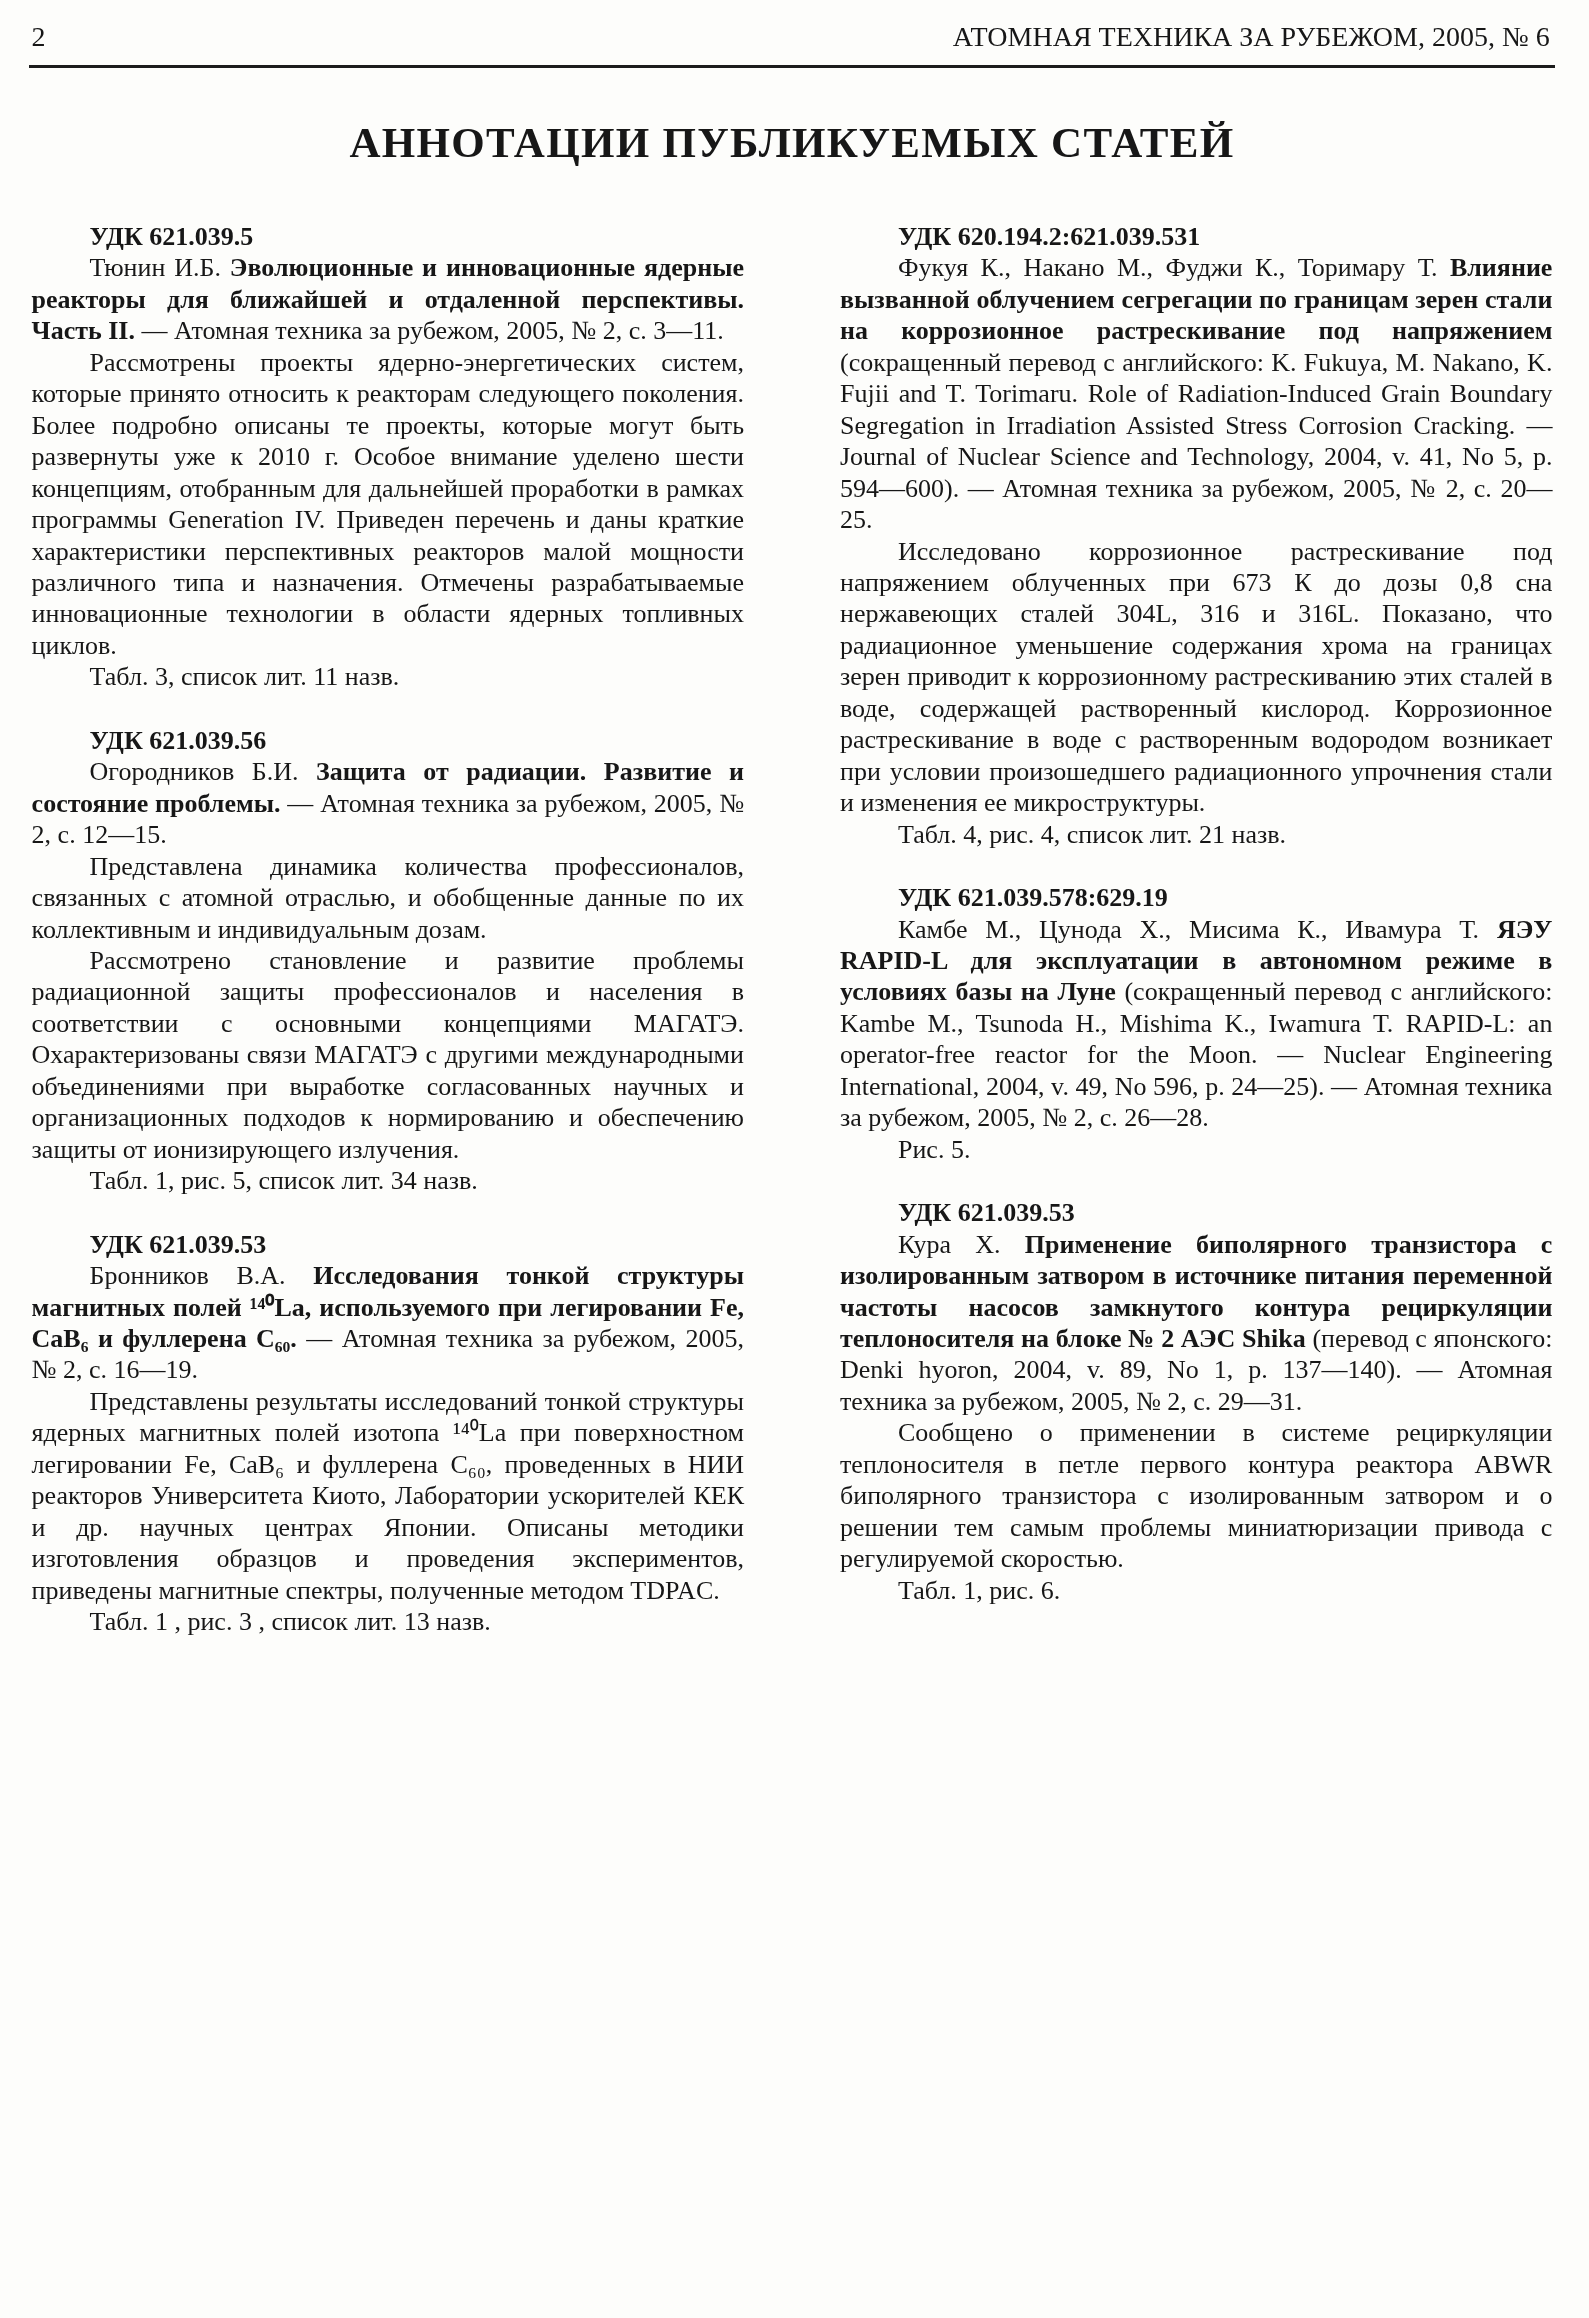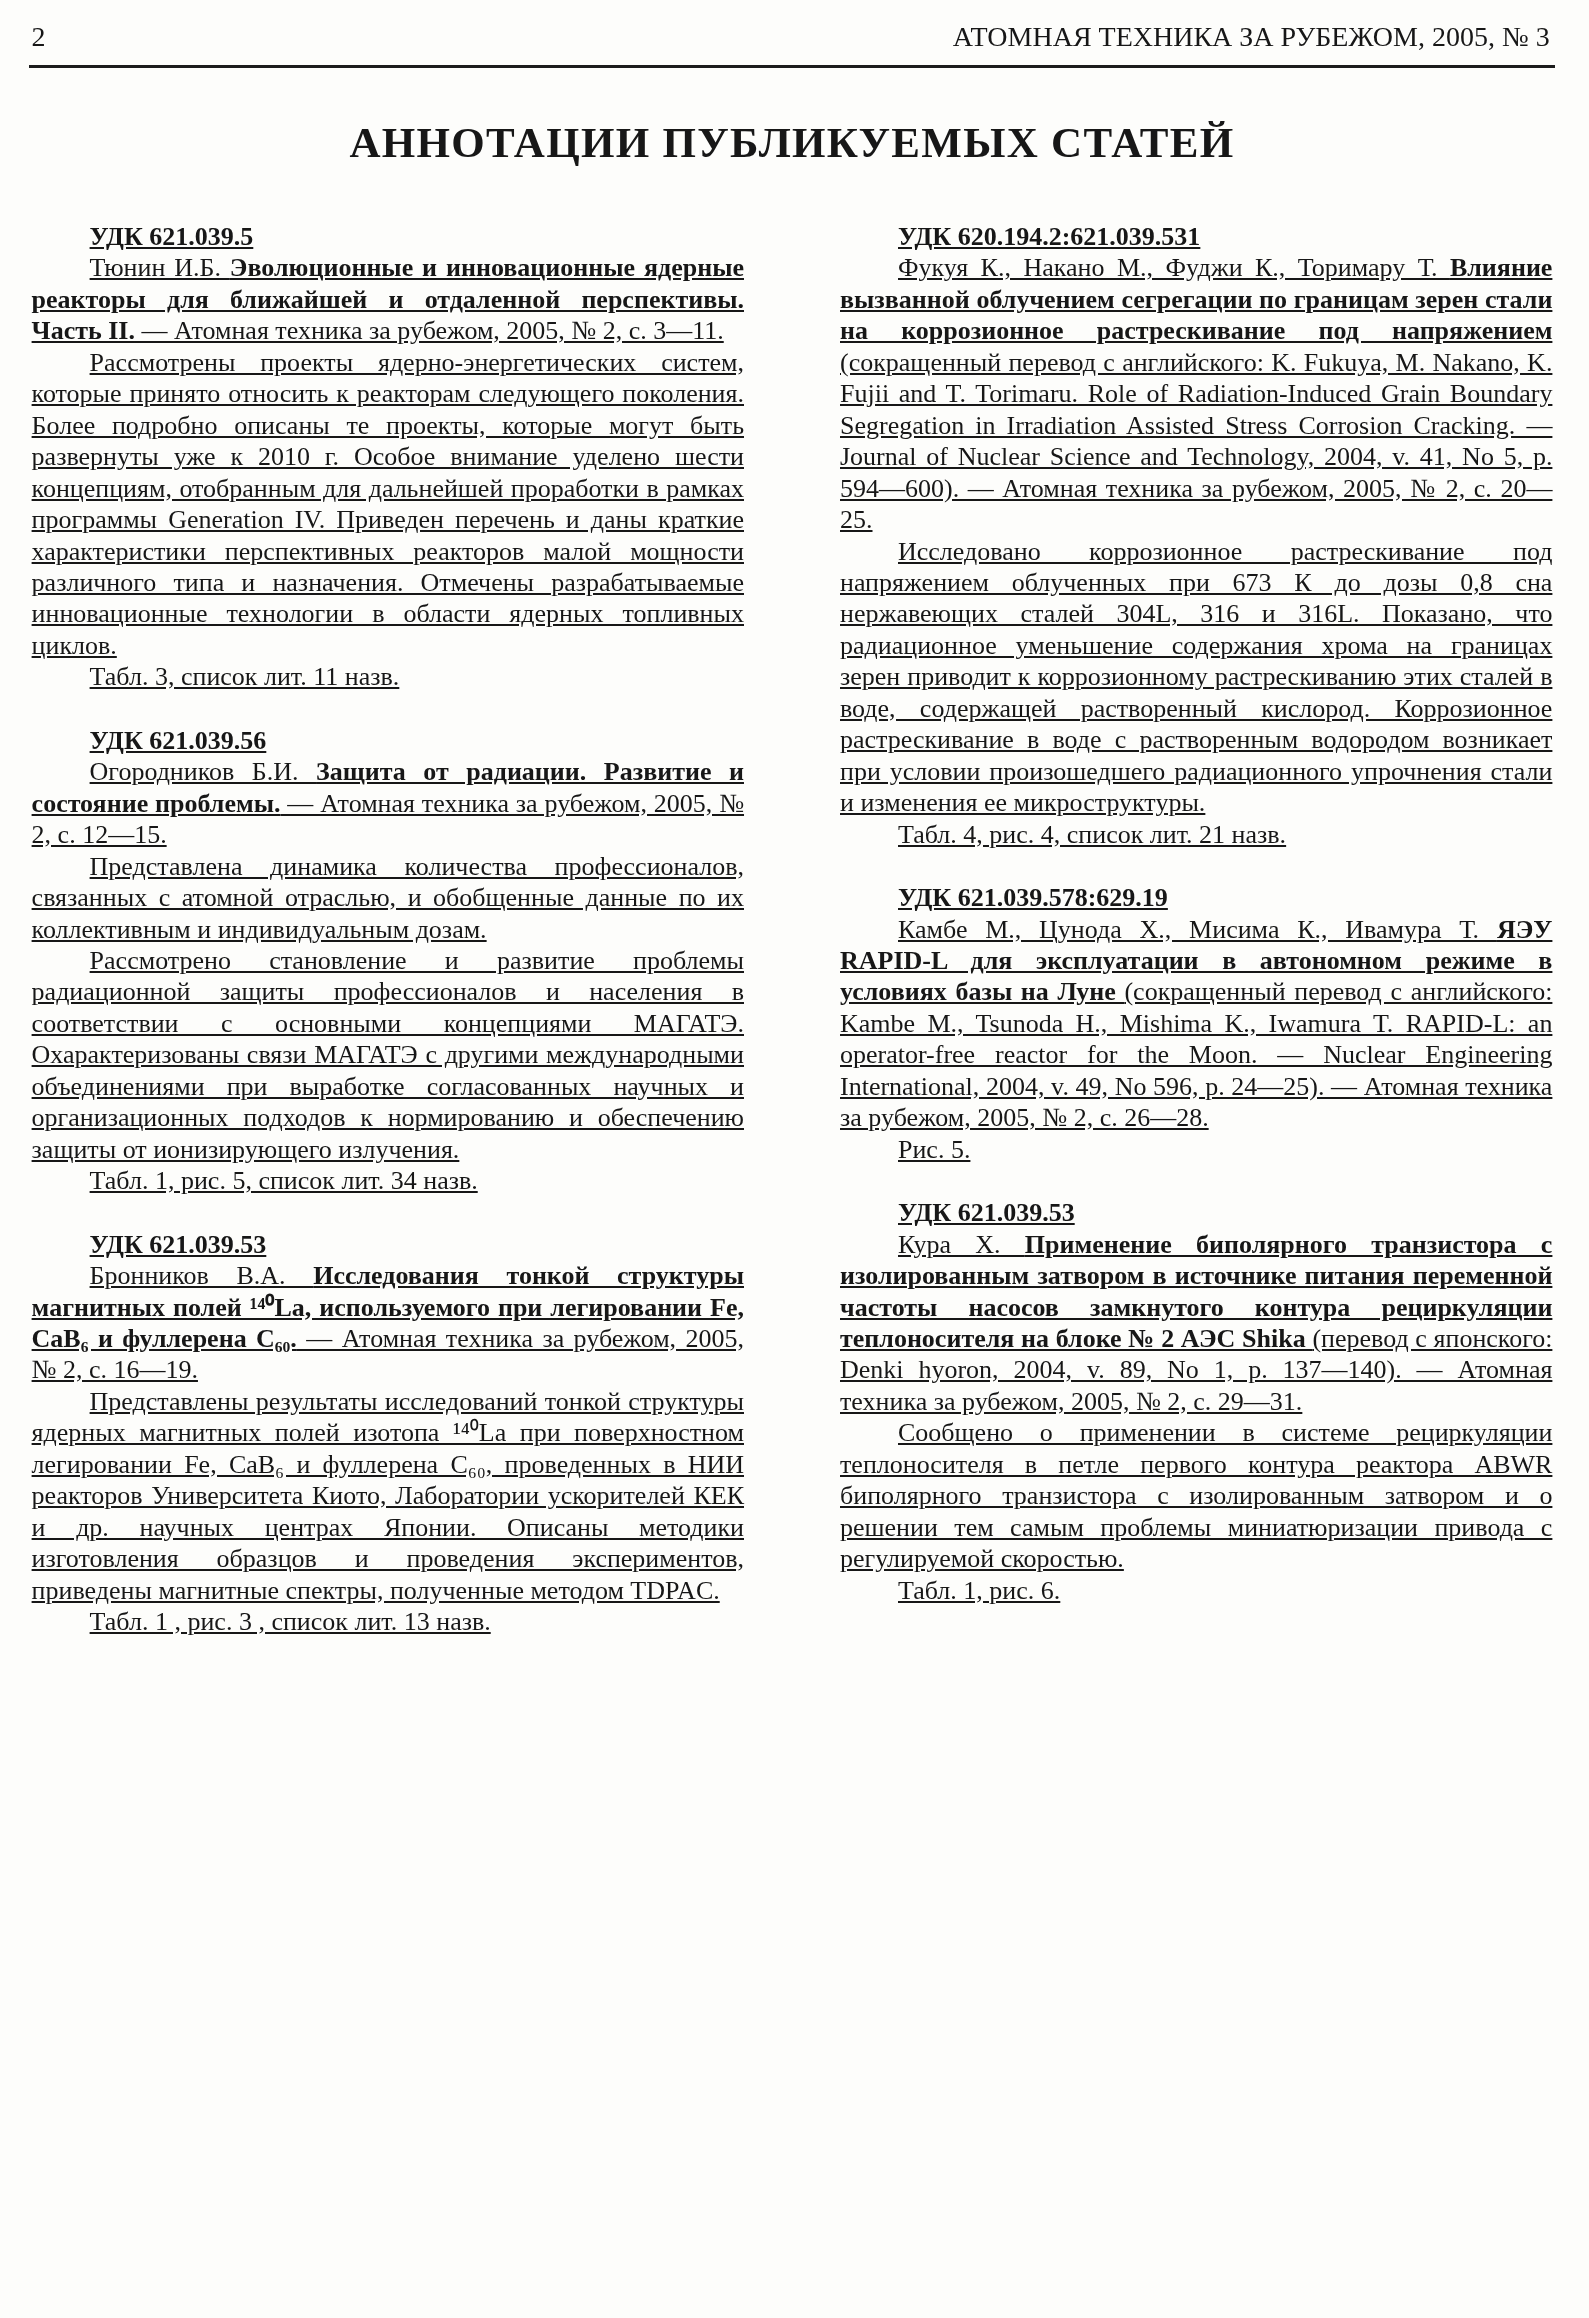--- a/index.html
+++ b/index.html
@@ -32,21 +32,20 @@
     text-align: center;
     font-weight: bold;
     font-size: 43px;
     letter-spacing: 1.3px;
     margin: 50px 0 54px 0;
   }
   .columns {
     display: flex;
     gap: 96px;
     padding: 0 2.6px;
-    text-decoration: underline;
   }
   .col {
     width: 50%;
     font-size: 26px;
     line-height: 1.21;
     text-align: justify;
     hyphens: auto;
   }
   p { margin: 0; }
   .entry + .entry { margin-top: 32px; }
@@ -57,21 +56,21 @@
   .para { text-indent: 58px; }
   .head b { font-weight: bold; }
 </style>
 </head>
 <body>
 
 <div class="page">
 
   <header class="pagehead">
     <span>2</span>
-    <span>АТОМНАЯ ТЕХНИКА ЗА РУБЕЖОМ, 2005, № 3</span>
+    <span>АТОМНАЯ ТЕХНИКА ЗА РУБЕЖОМ, 2005, № 6</span>
   </header>
   <div class="rule"></div>
 
   <h1>АННОТАЦИИ ПУБЛИКУЕМЫХ СТАТЕЙ</h1>
 
   <div class="columns">
 
     <section class="col">
 
       <article class="entry">

